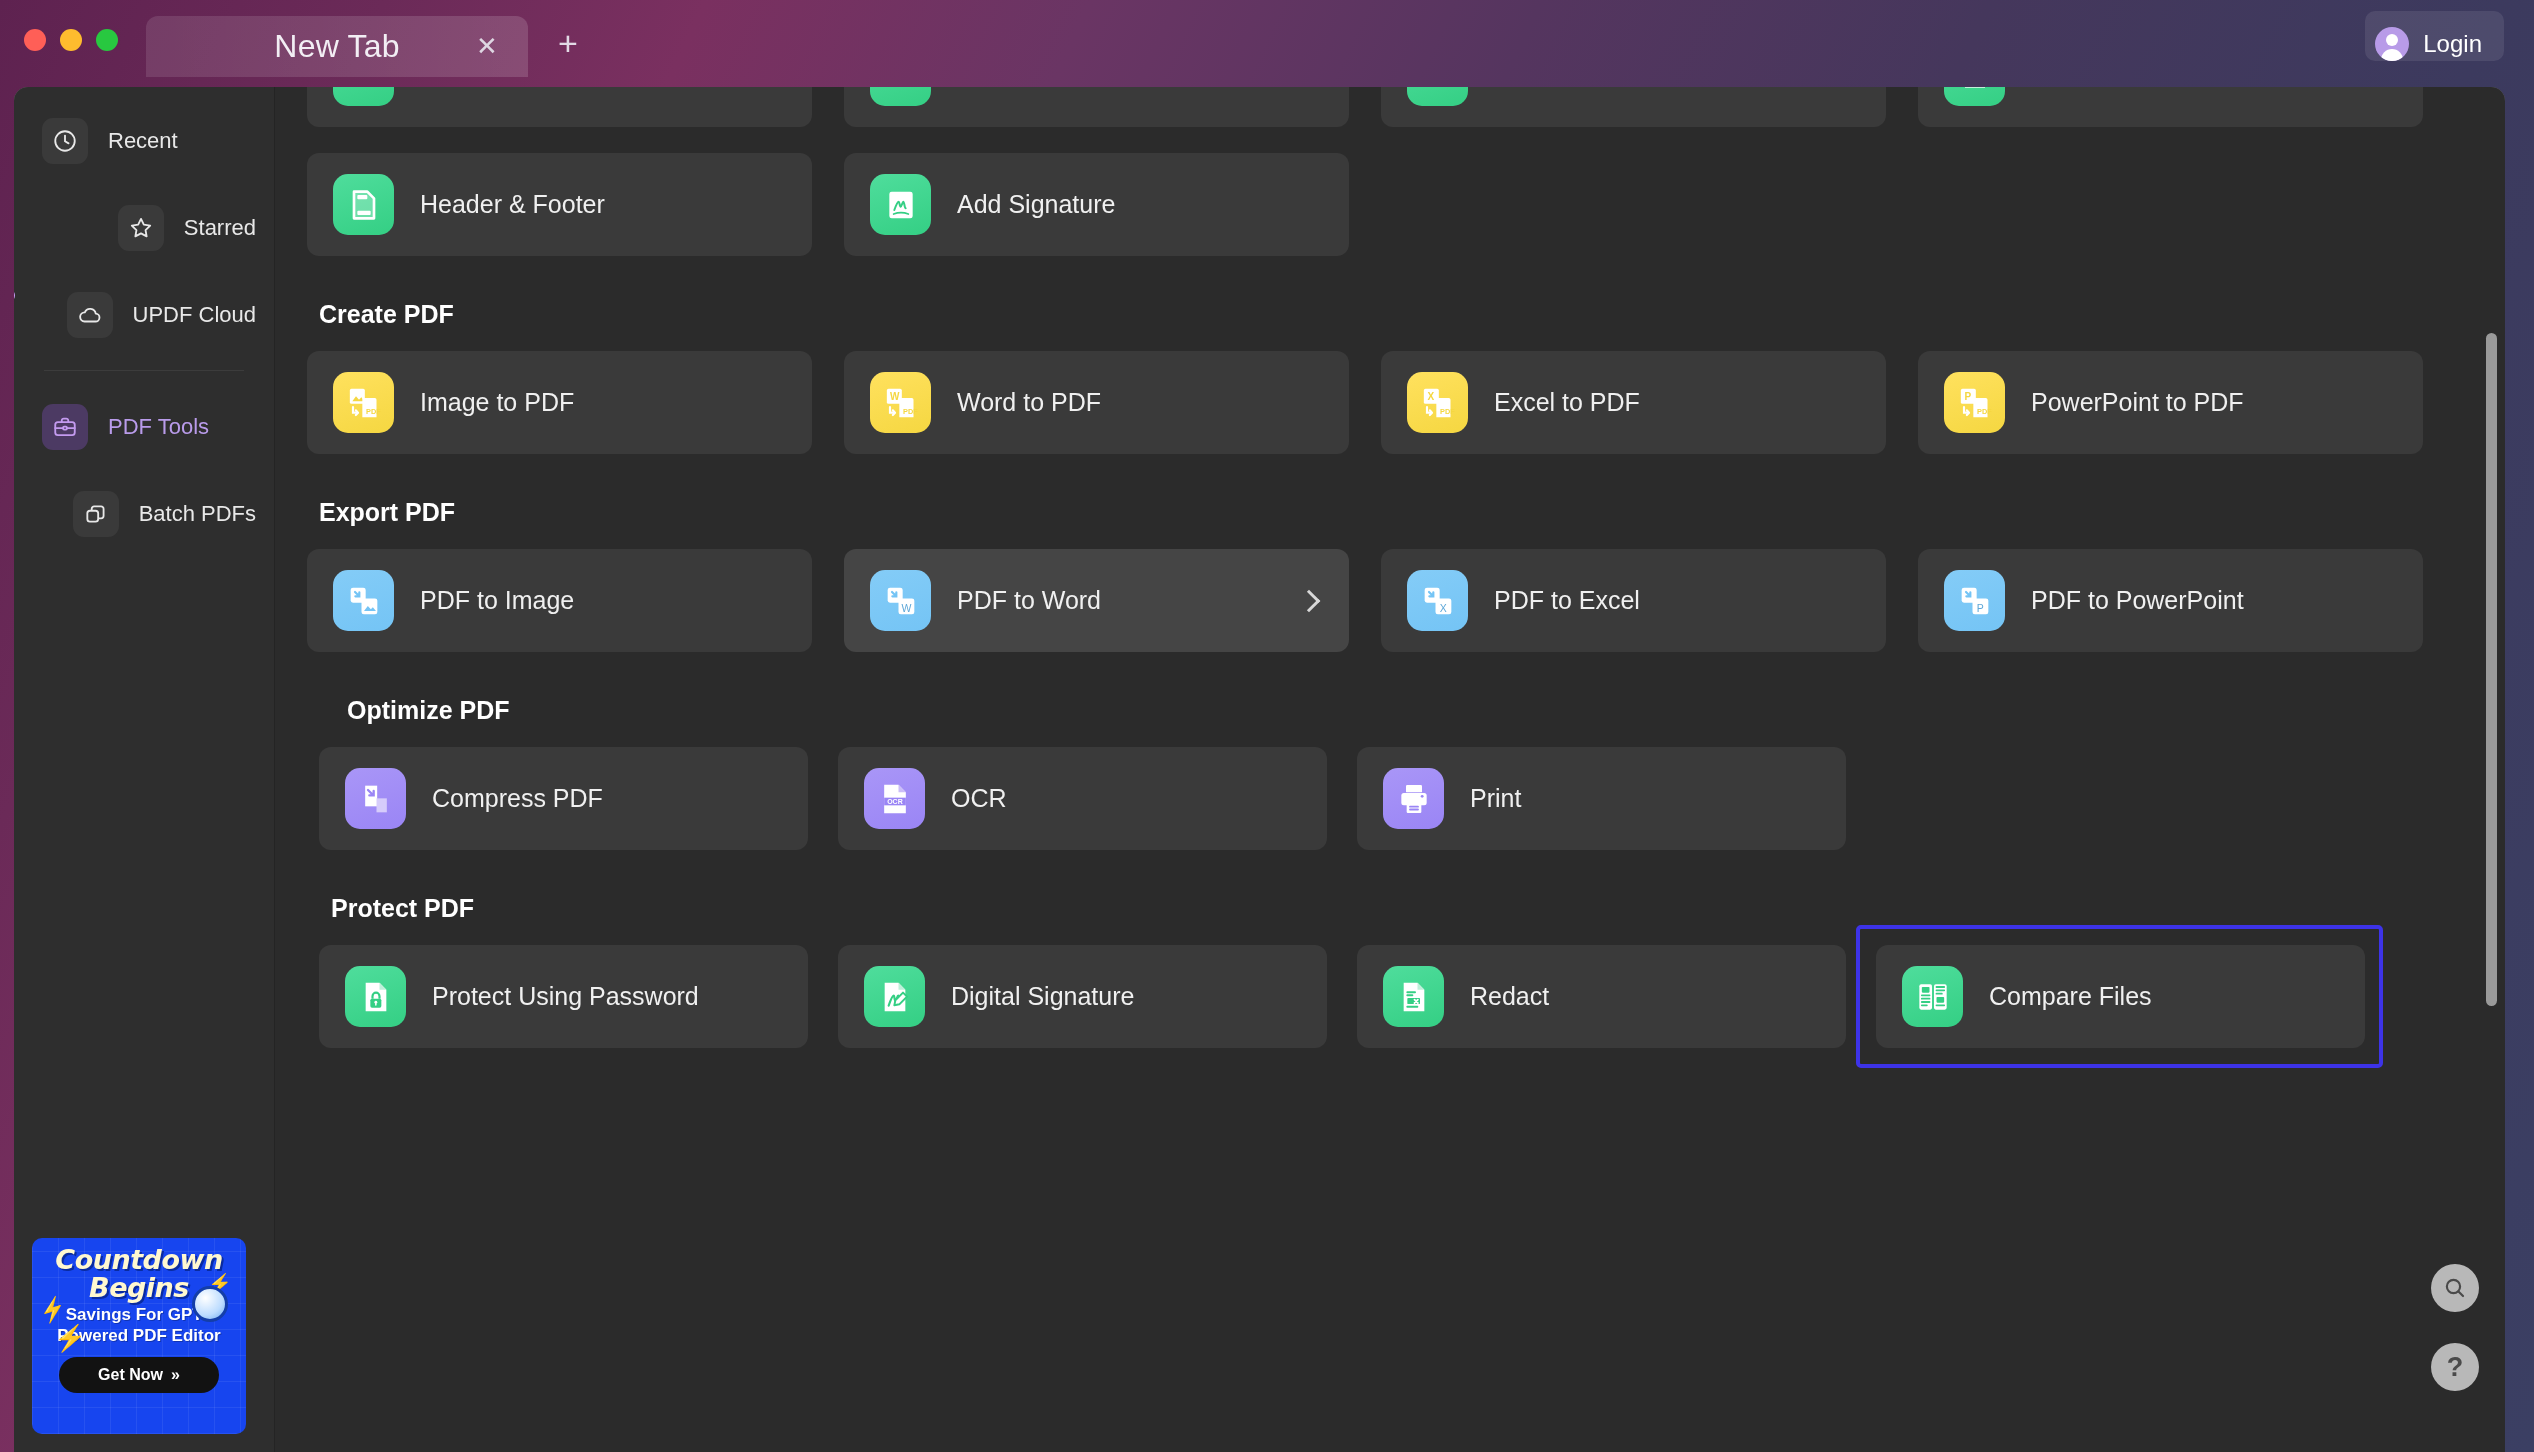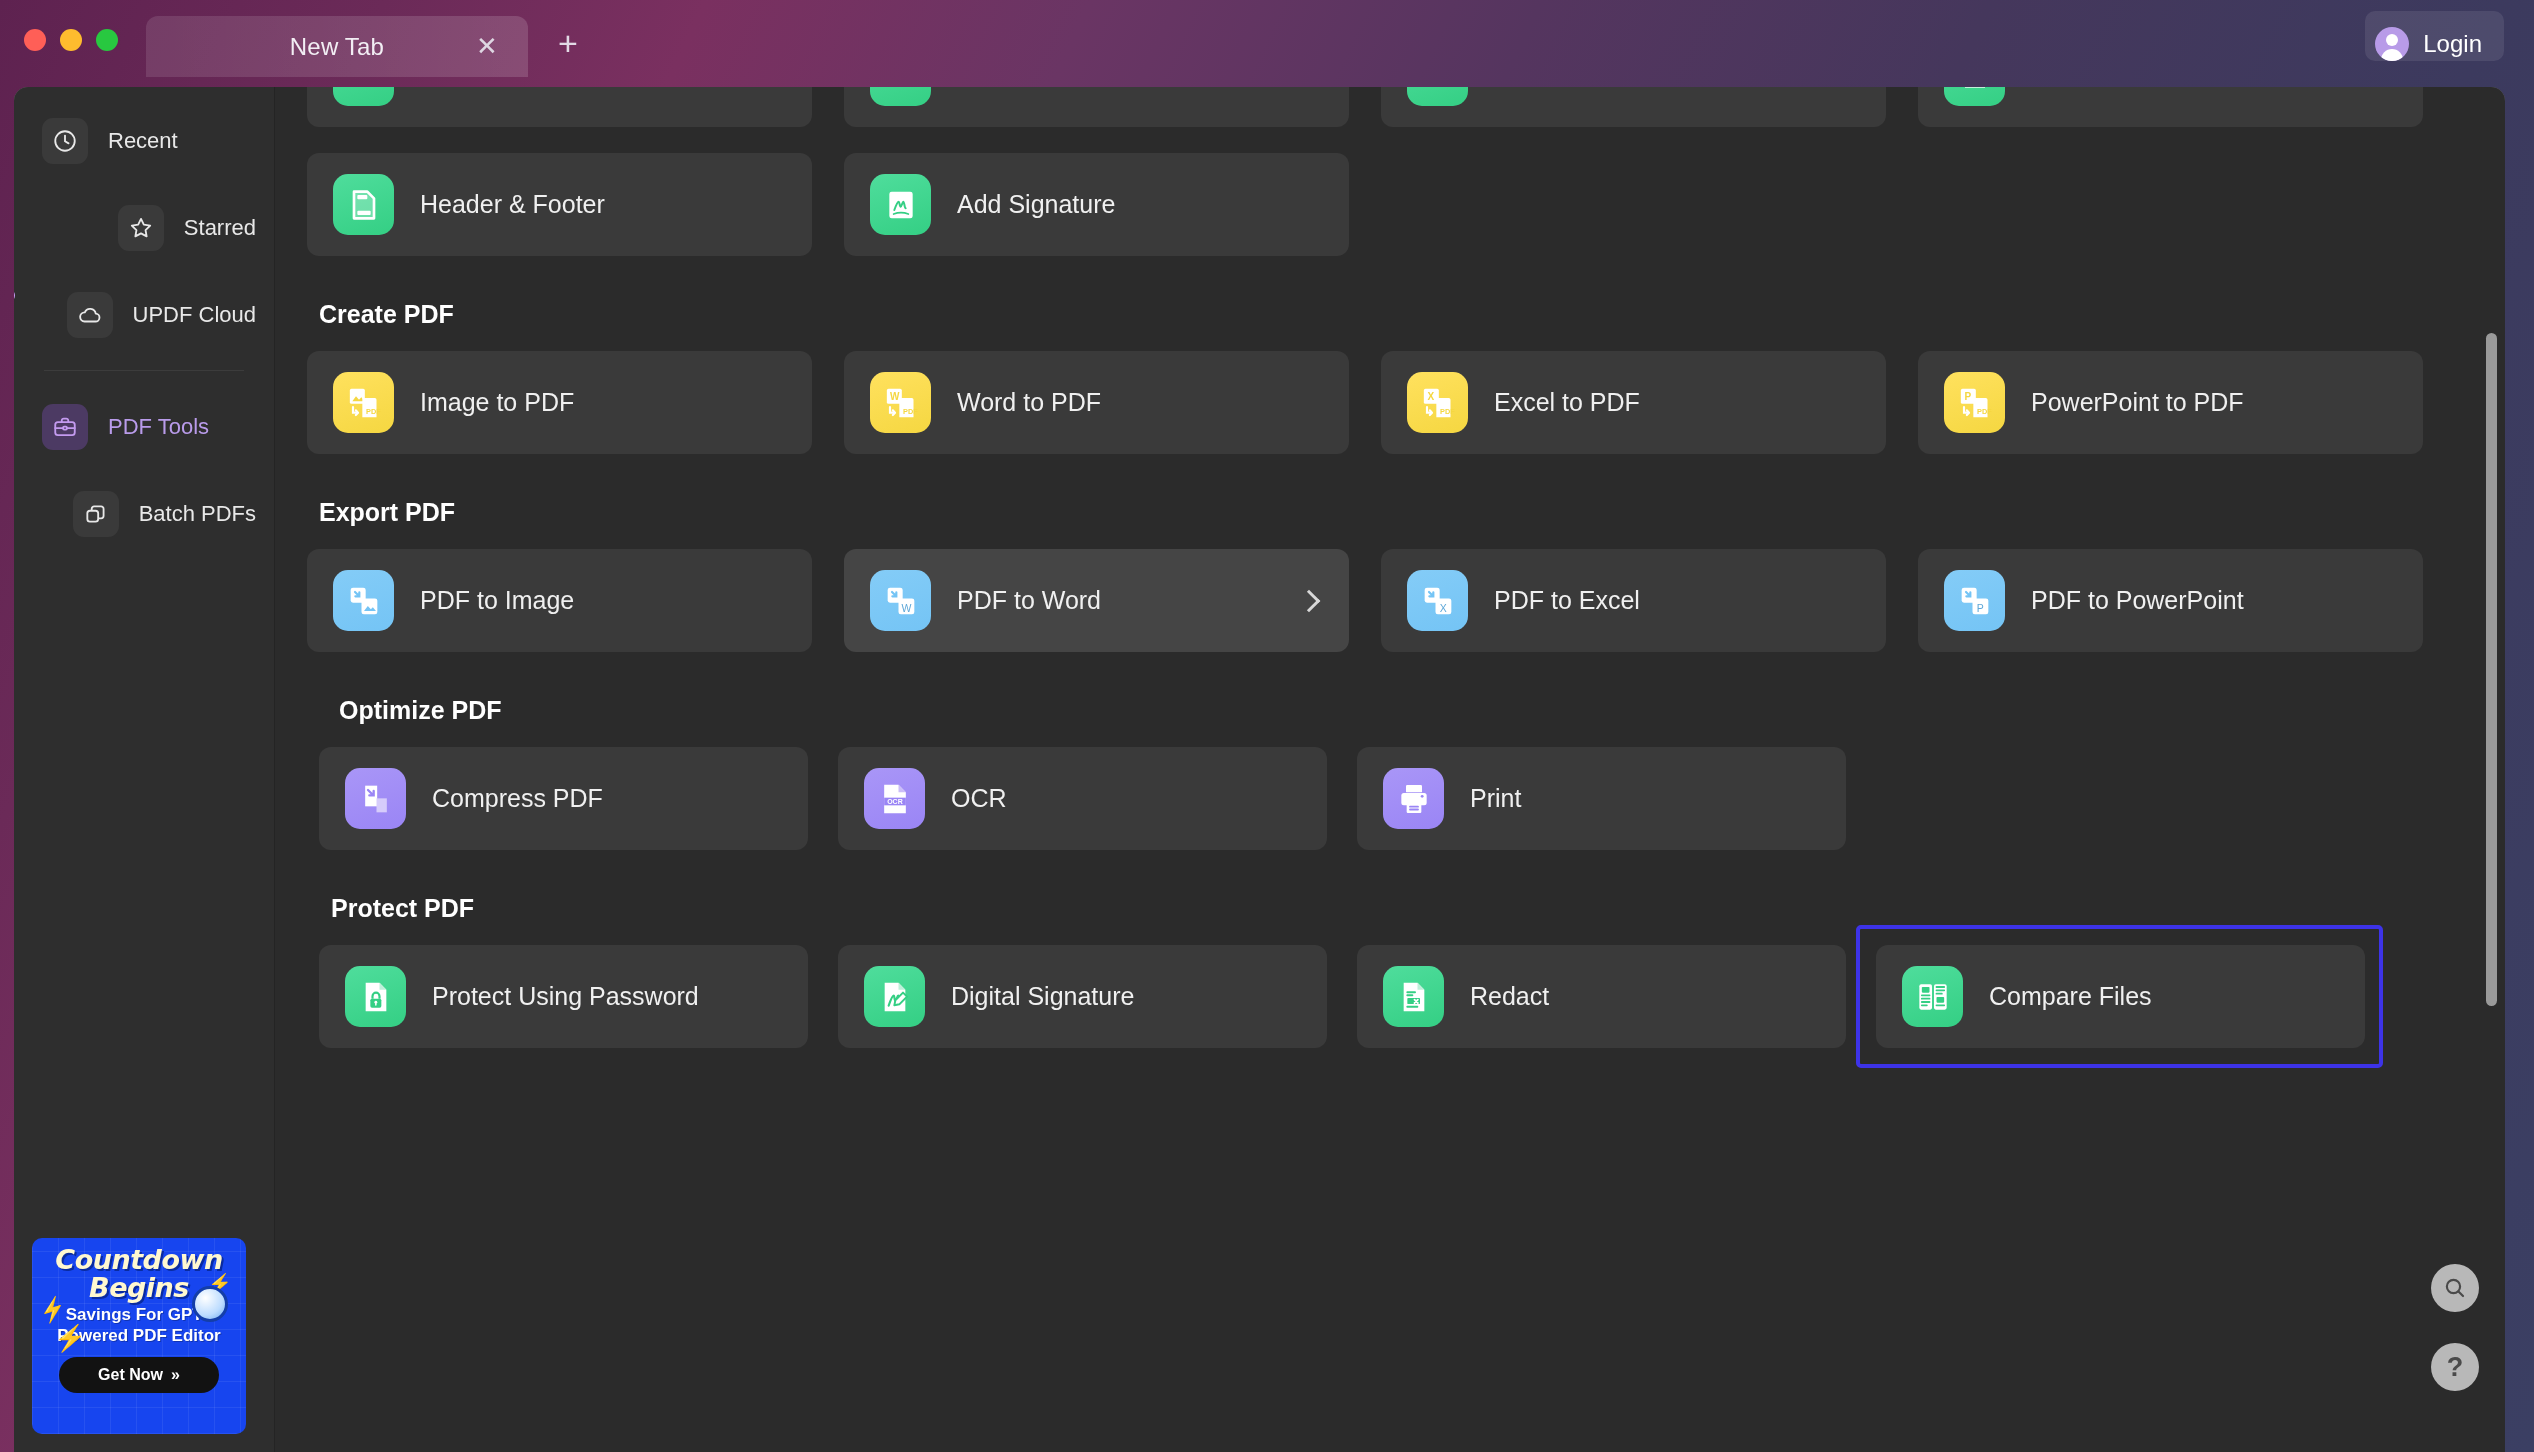--- a/index.html
+++ b/index.html
@@ -30,21 +30,21 @@
 
   #tabstrip { display: flex; align-items: flex-end; margin-left: 28px; }
   #tab {
     width: 382px; height: 61px;
     background: linear-gradient(90deg, rgba(255,255,255,0.11), rgba(255,255,255,0.15));
     border-radius: 12px 12px 0 0;
     display: flex; align-items: center; justify-content: center;
     position: relative;
   }
   #tab-label {
-    color: #f2eef4; font-size: 24px; letter-spacing: 0.2px;
+    color: #f2eef4; font-size: 32px; letter-spacing: 0.2px;
   }
   #tab-close {
     position: absolute; right: 28px; top: 50%; transform: translateY(-50%);
     width: 26px; height: 26px; color: #ded6e2; font-size: 26px; line-height: 24px;
     text-align: center; cursor: pointer; font-weight: 300;
   }
   #new-tab {
     margin-left: 22px; margin-bottom: 14px;
     width: 36px; height: 36px; color: #e2dae6; font-size: 34px; font-weight: 200;
     line-height: 32px; text-align: center; cursor: pointer;
@@ -508,21 +508,21 @@
                 <rect x="10.5" y="10.5" width="9.5" height="9.5" rx="1.4" fill="#fff"></rect>
                 <text x="13" y="18.4" font-size="6.3" fill="#5fa8d8" font-family="sans-serif">P</text>
               </svg>
             </span>
             <span class="card-label">PDF to PowerPoint</span>
           </div>
         </div>
       </div>
 
       <div class="section">
-        <div class="section-title" style="margin-left:32px;">Optimize PDF</div>
+        <div class="section-title" style="margin-left:40px;">Optimize PDF</div>
         <div class="row" id="row-optimize">
           <div class="card">
             <span class="card-icon ic-purple">
               <svg viewBox="0 0 24 24">
                 <path d="M5.5 4h7.2v12.4H5.5z" fill="#fff"></path>
                 <path d="M7.2 6.6l3 3M10.6 7.2v2.6H8" fill="none" stroke="#9a85f5" stroke-width="1.4" stroke-linecap="round"></path>
                 <path d="M12.3 11.6h6.2v8.4h-6.2z" fill="#d6ccfb"></path>
               </svg>
             </span>
             <span class="card-label">Compress PDF</span>

